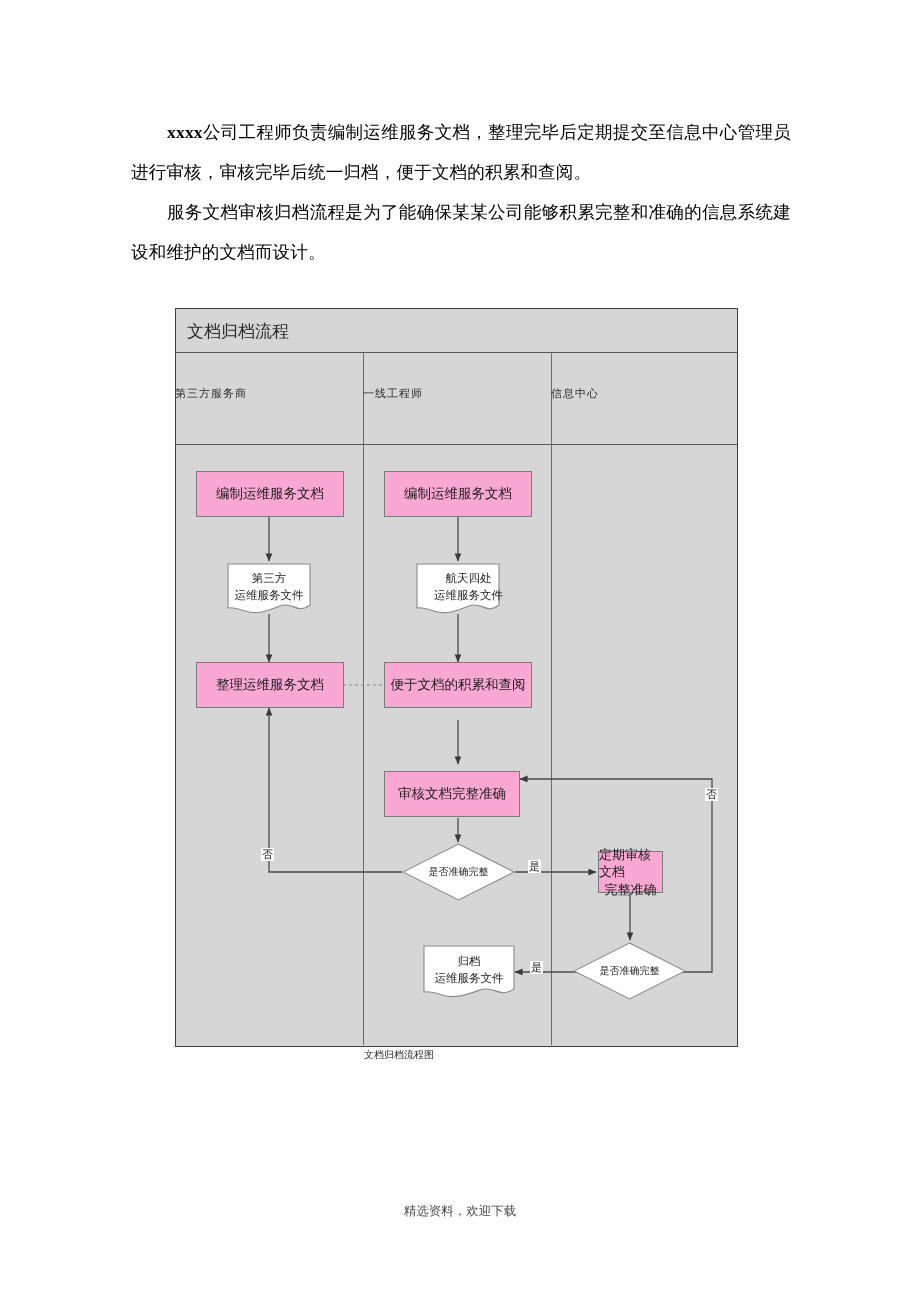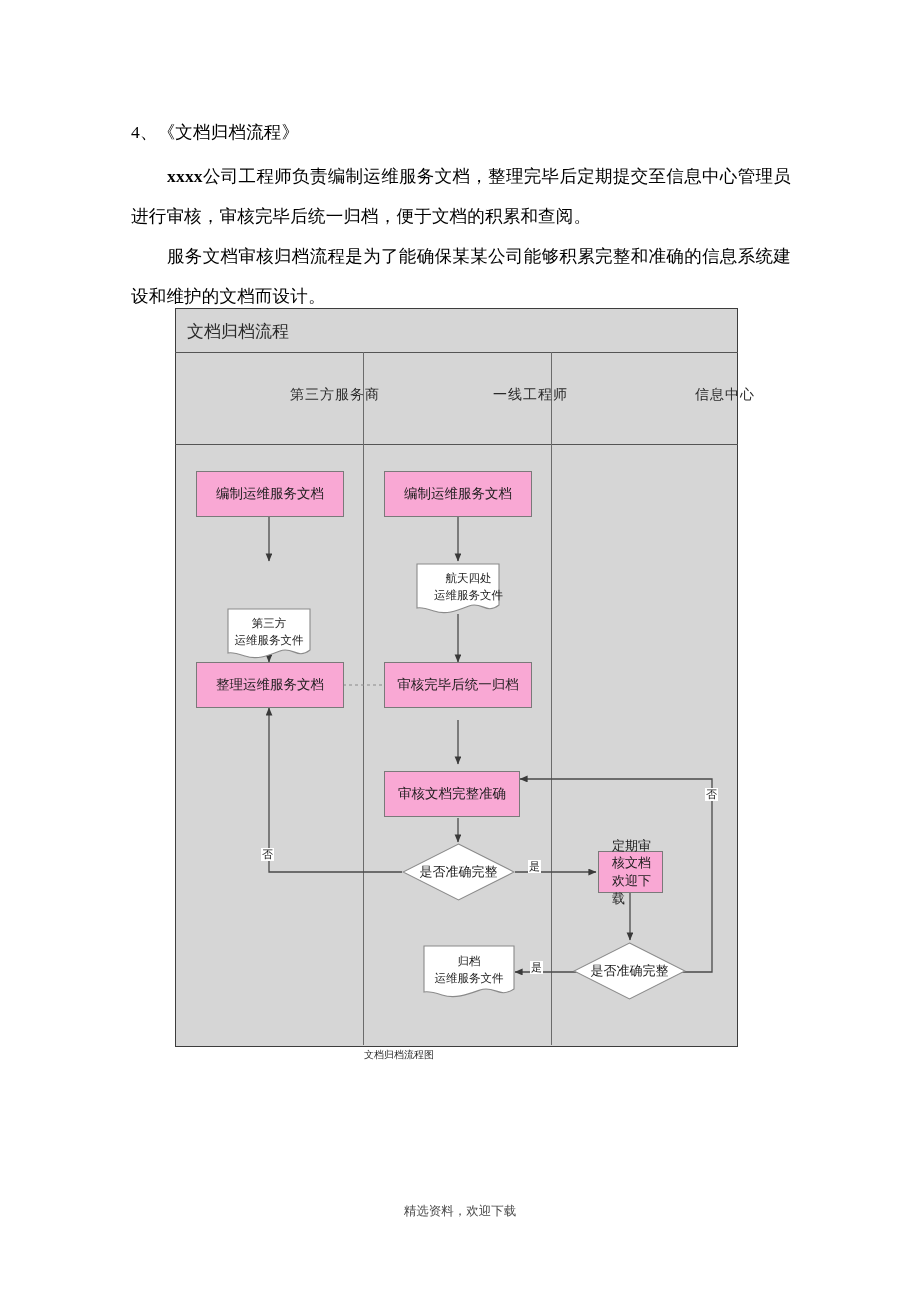--- a/index.html
+++ b/index.html
@@ -94,25 +94,24 @@
     width: 0;
     height: 693px;
     border-left: 1.5px solid #6b6b6b;
   }
   .lane-div.d1 { left: 188px; }
   .lane-div.d2 { left: 376px; }
 
   .lane-head {
     position: absolute;
     top: 78px;
-    text-align: right;
-    font-size: 14px;
+    text-align: left;
+    font-size: 11px;
     color: #2a2a2a;
     letter-spacing: 1px;
-    padding-left: 17px;
   }
   .lane-head.h1 { left: 0px;   width: 188px; }
   .lane-head.h2 { left: 188px; width: 188px; }
   .lane-head.h3 { left: 376px; width: 187px; }
 
   
   .conn-svg {
     position: absolute;
     left: 0;
     top: 0;
@@ -131,21 +130,20 @@
     background: #f9a8d4;
   }
   .node.process {
     border: 1.2px solid #7a7a7a;
     font-size: 13.5px;
     color: #1c1c1c;
     line-height: 1.35;
   }
   .node.process.two-line {
     font-size: 13px;
-    padding-left: 13px;
   }
 
   .doc-shape {
     position: absolute;
   }
   .doc-shape svg { display: block; }
   .doc-label {
     position: absolute;
     left: 0;
     top: 0;
@@ -163,21 +161,21 @@
   .diamond svg { display: block; }
   .diamond-label {
     position: absolute;
     left: 0;
     top: 0;
     width: 100%;
     height: 100%;
     display: flex;
     align-items: center;
     justify-content: center;
-    font-size: 13px;
+    font-size: 10px;
     color: #1c1c1c;
     pointer-events: none;
   }
 
   .edge-label {
     position: absolute;
     background: #ffffff;
     font-size: 11px;
     color: #1c1c1c;
     line-height: 1;
@@ -202,21 +200,20 @@
     color: #4a4a4a;
     font-family: "Liberation Sans", "DejaVu Sans", sans-serif;
   }
 </style>
 </head>
 <body>
 
 <div class="page">
 
   <div class="doc-text">
-    <p class="para heading">4、《文档归档流程》</p>
     <p class="para indent"><span class="bold-x">xxxx</span><span>公司工程师负责编制运维服务文档，整理完毕后定期提交至信息中心管理员进行审核，审核完毕后统一归档，便于文档的积累和查阅。</span></p>
     <p class="para indent">服务文档审核归档流程是为了能确保某某公司能够积累完整和准确的信息系统建设和维护的文档而设计。</p>
   </div>
 
   <div class="flow-wrap">
     <div class="flow-frame"></div>
 
     <div class="flow-title">文档归档流程</div>
     <div class="title-rule"></div>
     <div class="lane-rule"></div>
@@ -258,21 +255,21 @@
         <path d="M497,664 L537,664 L537,471 L345,471"></path>
       </g>
 
       <g stroke="#8a8a8a" stroke-width="1.2" fill="none" stroke-dasharray="3,3" marker-end="url(#ah)">
         <path d="M162,377 L217,377"></path>
       </g>
     </svg>
 
     <div class="node process" style="left:21px; top:163px; width:148px; height:46px;">编制运维服务文档</div>
 
-    <div class="doc-shape" style="left:52px; top:255px; width:84px; height:52px;margin-top:45px;">
+    <div class="doc-shape" style="left:52px; top:255px; width:84px; height:52px;">
       <svg width="84" height="52" viewBox="0 0 84 52">
         <path d="M1,1 L83,1 L83,42 C70,52 66,38 53,43 C40,48 30,52 18,48 C10,45.4 6,44 1,45 Z" fill="#ffffff" stroke="#8a8a8a" stroke-width="1.1"></path>
       </svg>
       <div class="doc-label" style="top:7px;">
         <div>第三方</div>
         <div>运维服务文件</div>
       </div>
     </div>
 
     <div class="node process" style="left:21px; top:354px; width:148px; height:46px;">整理运维服务文档</div>
@@ -282,21 +279,21 @@
     <div class="doc-shape" style="left:241px; top:255px; width:105px; height:52px;">
       <svg width="84" height="52" viewBox="0 0 84 52">
         <path d="M1,1 L83,1 L83,42 C70,52 66,38 53,43 C40,48 30,52 18,48 C10,45.4 6,44 1,45 Z" fill="#ffffff" stroke="#8a8a8a" stroke-width="1.1"></path>
       </svg>
       <div class="doc-label" style="top:7px;">
         <div>航天四处</div>
         <div>运维服务文件</div>
       </div>
     </div>
 
-    <div class="node process" style="left:209px; top:354px; width:148px; height:46px;">审核完毕后统一归档</div>
+    <div class="node process" style="left:209px; top:354px; width:148px; height:46px;">便于文档的积累和查阅</div>
 
     <div class="node process" style="left:209px; top:456px; width:136px; height:46px;margin-top:7px;">审核文档完整准确</div>
 
     <div class="diamond" style="left:227px; top:535px; width:113px; height:58px;">
       <svg width="113" height="58" viewBox="0 0 113 58">
         <path d="M56.5,1 L112,29 L56.5,57 L1,29 Z" fill="#ffffff" stroke="#8a8a8a" stroke-width="1.1"></path>
       </svg>
       <div class="diamond-label">是否准确完整</div>
     </div>
 
@@ -305,21 +302,21 @@
         <path d="M1,1 L91,1 L91,44 C76,54 72,40 57,45 C43,50 32,54 19,50 C11,47.4 6,46 1,47 Z" fill="#ffffff" stroke="#8a8a8a" stroke-width="1.1"></path>
       </svg>
       <div class="doc-label" style="top:8px;">
         <div>归档</div>
         <div>运维服务文件</div>
       </div>
     </div>
 
     <div class="node process two-line" style="left:423px; top:543px; width:65px; height:42px; flex-direction:column;">
       <div>定期审核文档</div>
-      <div>欢迎下载</div>
+      <div>完整准确</div>
     </div>
 
     <div class="diamond" style="left:398px; top:634px; width:113px; height:58px;">
       <svg width="113" height="58" viewBox="0 0 113 58">
         <path d="M56.5,1 L112,29 L56.5,57 L1,29 Z" fill="#ffffff" stroke="#8a8a8a" stroke-width="1.1"></path>
       </svg>
       <div class="diamond-label">是否准确完整</div>
     </div>
 
     <div class="edge-label" style="left:86px; top:540px;">否</div>

